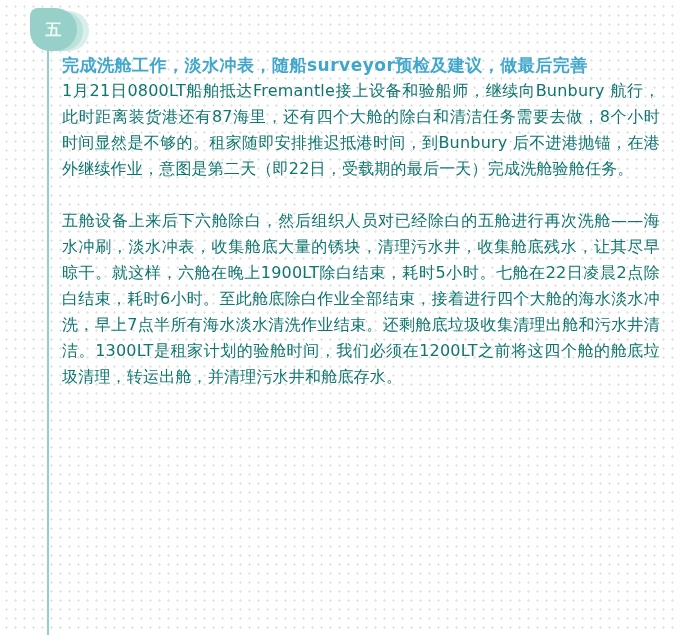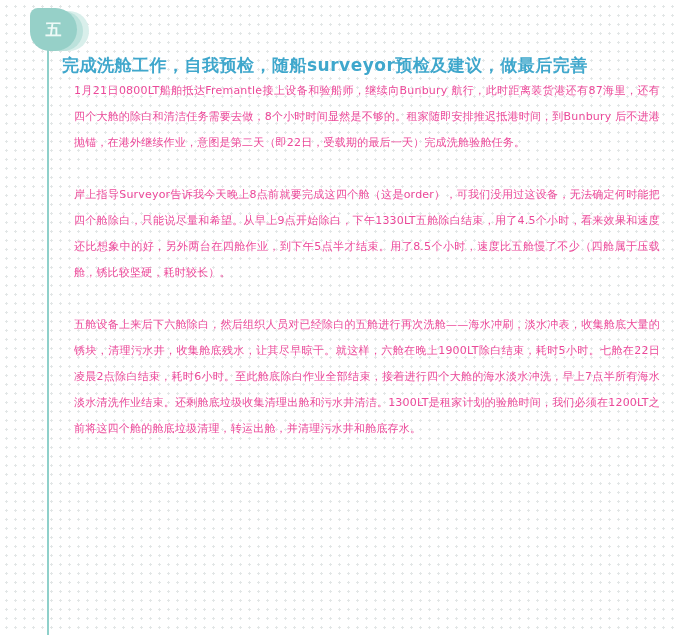--- a/index.html
+++ b/index.html
@@ -76,40 +76,39 @@
   }
   .heading {
     margin: 0;
     color: #3fa7cc;
     font-size: 17px;
     font-weight: bold;
     line-height: 26px;
     letter-spacing: 0.5px;
   }
   .content p {
-    margin: 0 0 26px 12px;
-    color: #ec4899;
-    font-size: 11px;
+    margin: 0 0 26px 0;
+    color: #0f766e;
+    font-size: 16px;
     line-height: 26px;
     text-align: justify;
     letter-spacing: 0.2px;
   }
   .content p:last-child { margin-bottom: 0; }
 </style>
 </head>
 <body>
 
 <div class="badge-group">
   <span class="badge-layer layer-back"></span>
   <span class="badge-layer layer-mid"></span>
   <span class="badge-main">
     <span class="badge-num">五</span>
   </span>
 </div>
 
 <div class="vline"></div>
 
 <div class="content">
-  <h2 class="heading">完成洗舱工作，自我预检，随船surveyor预检及建议，做最后完善</h2>
+  <h2 class="heading">完成洗舱工作，淡水冲表，随船surveyor预检及建议，做最后完善</h2>
   <p>1月21日0800LT船舶抵达Fremantle接上设备和验船师，继续向Bunbury 航行，此时距离装货港还有87海里，还有四个大舱的除白和清洁任务需要去做，8个小时时间显然是不够的。租家随即安排推迟抵港时间，到Bunbury 后不进港抛锚，在港外继续作业，意图是第二天（即22日，受载期的最后一天）完成洗舱验舱任务。</p>
-  <p>岸上指导Surveyor告诉我今天晚上8点前就要完成这四个舱（这是order），可我们没用过这设备，无法确定何时能把四个舱除白，只能说尽量和希望。从早上9点开始除白，下午1330LT五舱除白结束，用了4.5个小时，看来效果和速度还比想象中的好，另外两台在四舱作业，到下午5点半才结束。用了8.5个小时，速度比五舱慢了不少（四舱属于压载舱，锈比较坚硬，耗时较长）。</p>
   <p>五舱设备上来后下六舱除白，然后组织人员对已经除白的五舱进行再次洗舱——海水冲刷，淡水冲表，收集舱底大量的锈块，清理污水井，收集舱底残水，让其尽早晾干。就这样，六舱在晚上1900LT除白结束，耗时5小时。七舱在22日凌晨2点除白结束，耗时6小时。至此舱底除白作业全部结束，接着进行四个大舱的海水淡水冲洗，早上7点半所有海水淡水清洗作业结束。还剩舱底垃圾收集清理出舱和污水井清洁。1300LT是租家计划的验舱时间，我们必须在1200LT之前将这四个舱的舱底垃圾清理，转运出舱，并清理污水井和舱底存水。</p>
 </div>
 
 </body></html>

